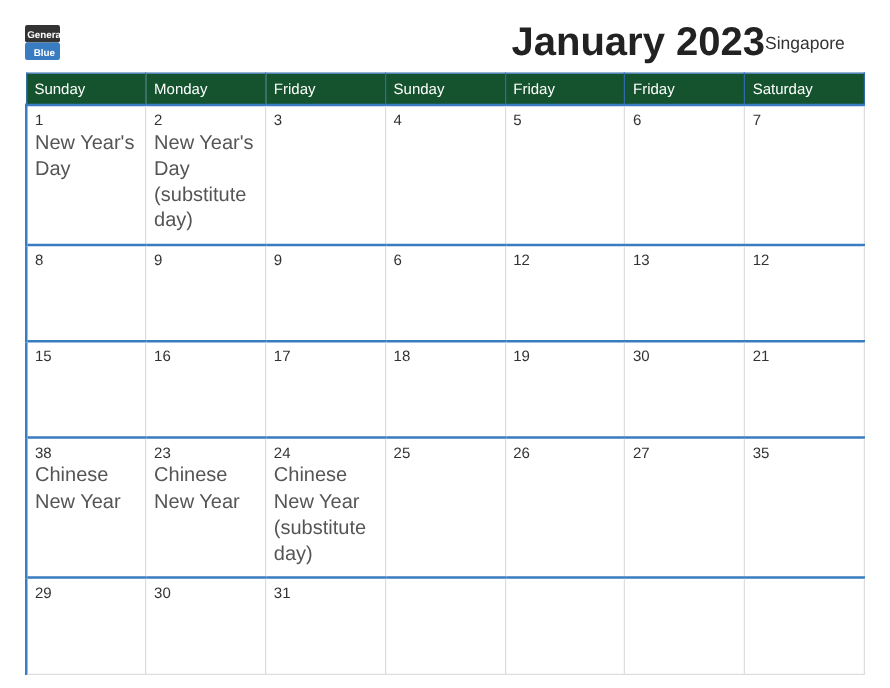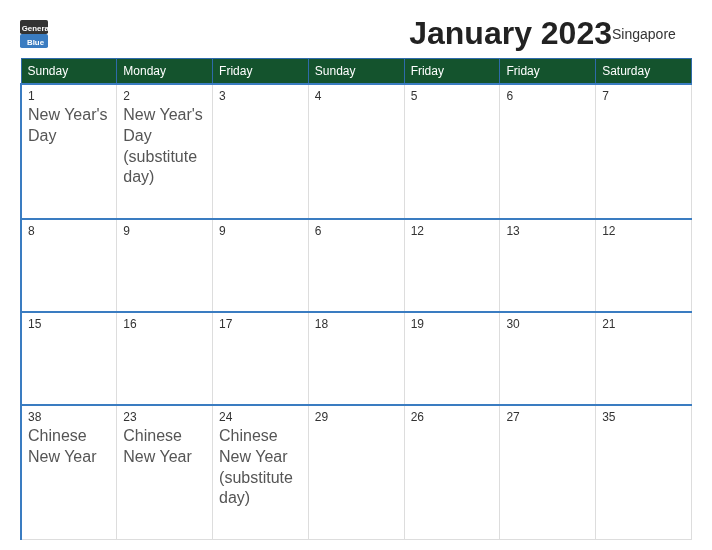--- a/index.html
+++ b/index.html
@@ -198,27 +198,42 @@
           <td>
             <span class="day-num">23</span>
             <span class="holiday">Chinese New Year</span>
           </td>
           <td>
             <span class="day-num">24</span>
             <span class="holiday">Chinese New Year
 (substitute day)</span>
           </td>
           <td>
+            <span class="day-num">25</span>
+          </td>
+          <td>
+            <span class="day-num">26</span>
+          </td>
+          <td>
+            <span class="day-num">27</span>
+          </td>
+          <td>
+            <span class="day-num">35</span>
+          </td>
+        </tr>
+        <tr class="week-row">
+          <td>
             <span class="day-num">29</span>
           </td>
           <td>
-            <span class="day-num">26</span>
-          </td>
-          <td>
-            <span class="day-num">27</span>
-          </td>
-          <td>
-            <span class="day-num">35</span>
-          </td>
+            <span class="day-num">30</span>
+          </td>
+          <td>
+            <span class="day-num">31</span>
+          </td>
+          <td></td>
+          <td></td>
+          <td></td>
+          <td></td>
         </tr>
       </tbody>
   </table>
 </div>
 
 </body></html>

